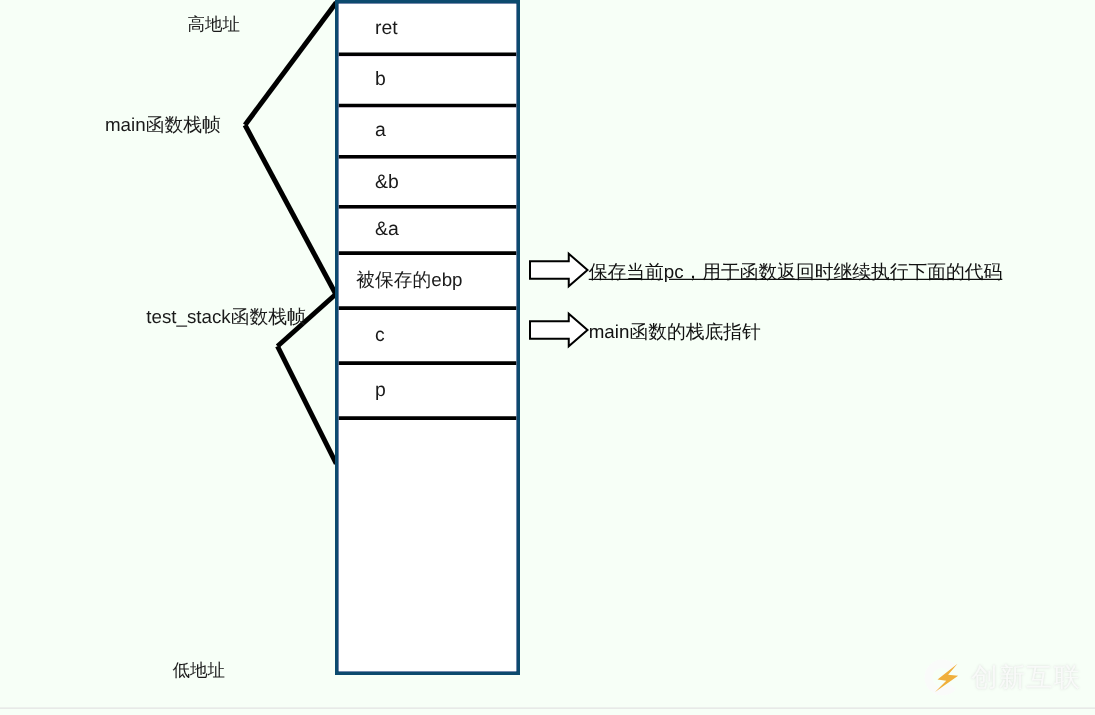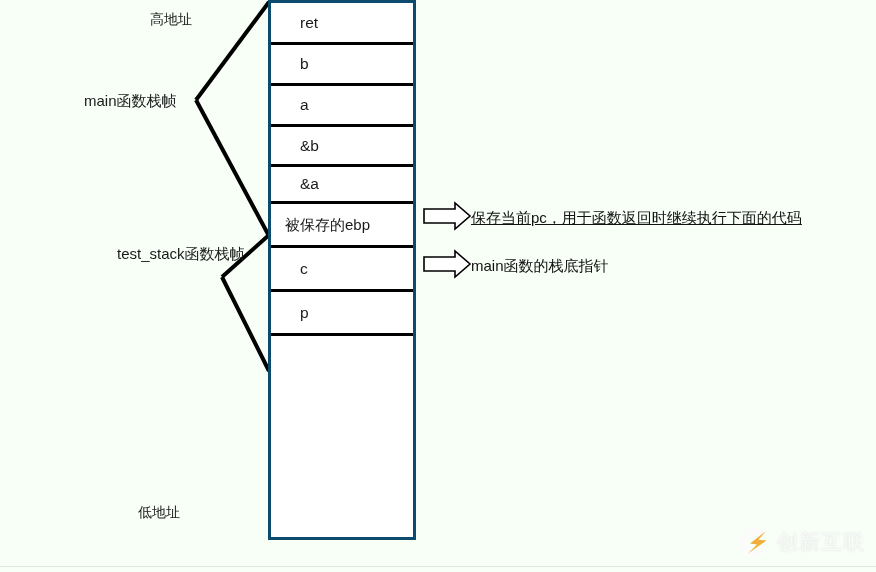--- a/index.html
+++ b/index.html
@@ -155,21 +155,21 @@
     <span class="cell-label">c</span>
   </div>
   <div class="cell" style="height:44px">
     <span class="cell-label">p</span>
   </div>
   <div class="cell empty"></div>
 </div>
 
 <div class="addr-label" style="left:150px; top:12px;">高地址</div>
 
-<div class="addr-label" style="left:138px; top:505px;">低地址</div>
+<div class="addr-label" style="left:138px; top:529px;">低地址</div>
 
 <div class="side-label" style="left:84px; top:93px;text-align:right;">main函数栈帧</div>
 
 <div class="side-label" style="left:74px; top:246px;margin-left:43px;">test_stack函数栈帧</div>
 
 <div class="note-label" style="left:471px; top:210px;text-decoration:underline;">保存当前pc，用于函数返回时继续执行下面的代码</div>
 
 <div class="note-label" style="left:471px; top:258px;text-align:center;">main函数的栈底指针</div>
 
 <div class="watermark">

